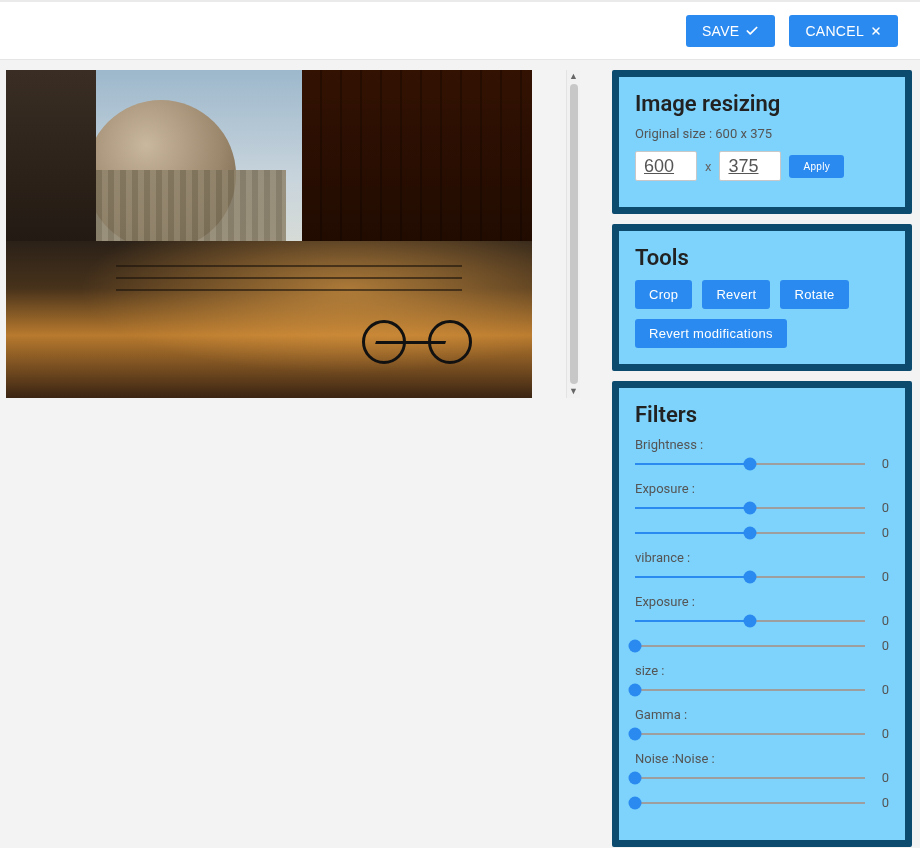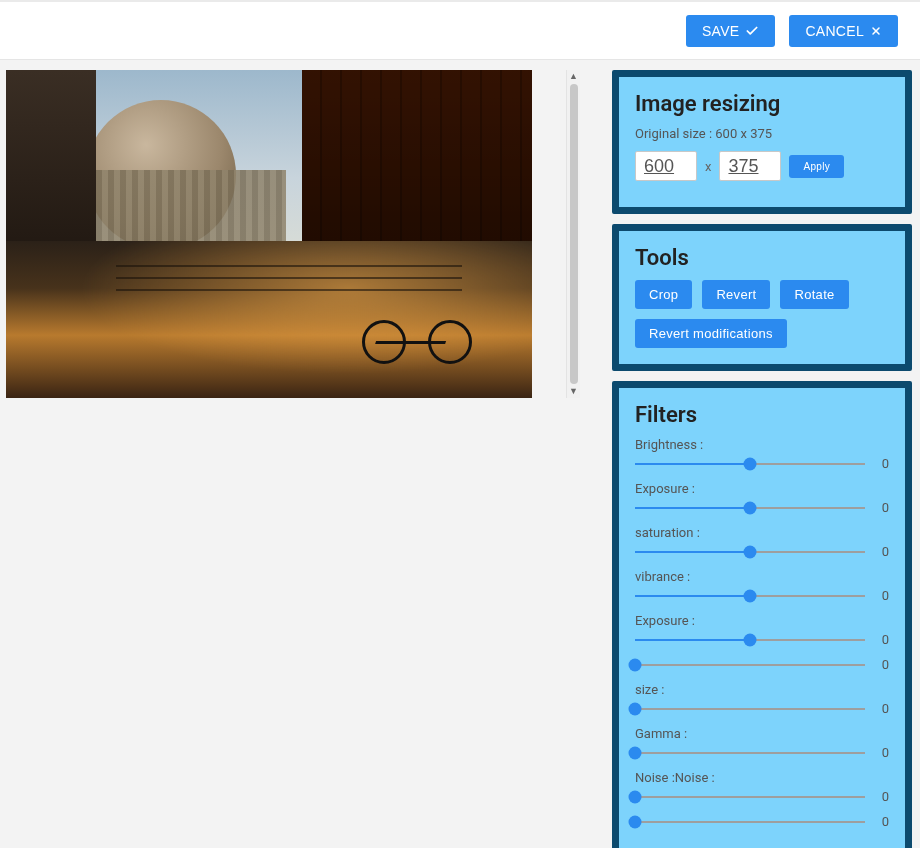--- a/index.html
+++ b/index.html
@@ -286,21 +286,20 @@
             <div class="slider-row">
               <div class="slider">
                 <div class="track"></div>
                 <div class="track-fill" style="width: 50%;"></div>
                 <div class="handle" style="left: 50%;"></div>
               </div>
               <div class="valnum">0</div>
             </div>
           </div>
           <div class="filter">
-            <div class="flabel">saturation :</div>
             <div class="slider-row">
               <div class="slider">
                 <div class="track"></div>
                 <div class="track-fill" style="width: 50%;"></div>
                 <div class="handle" style="left: 50%;"></div>
               </div>
               <div class="valnum">0</div>
             </div>
           </div>
           <div class="filter">

